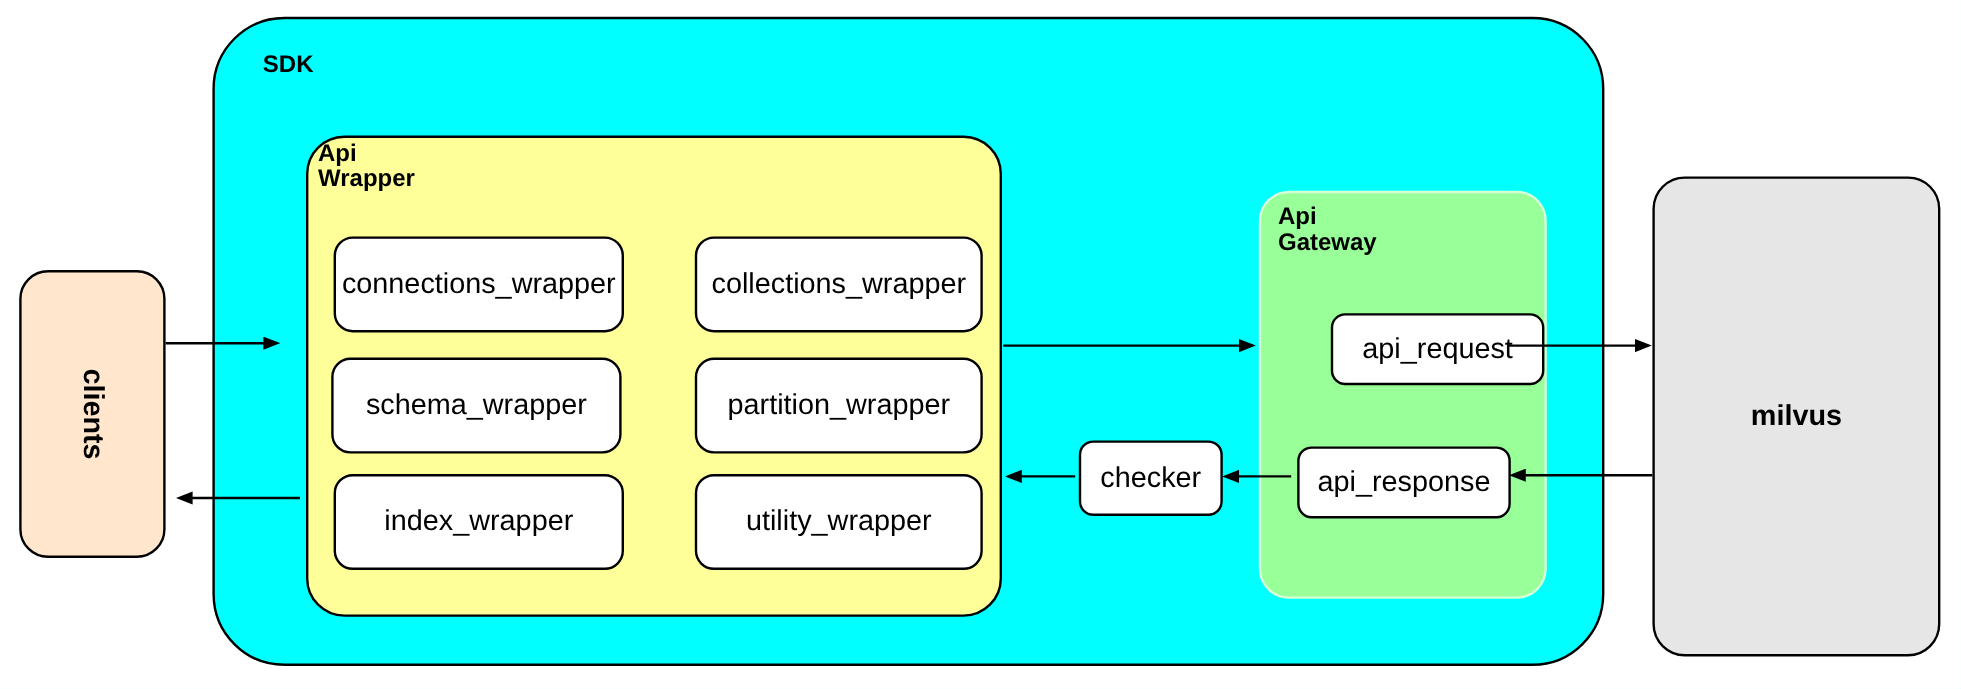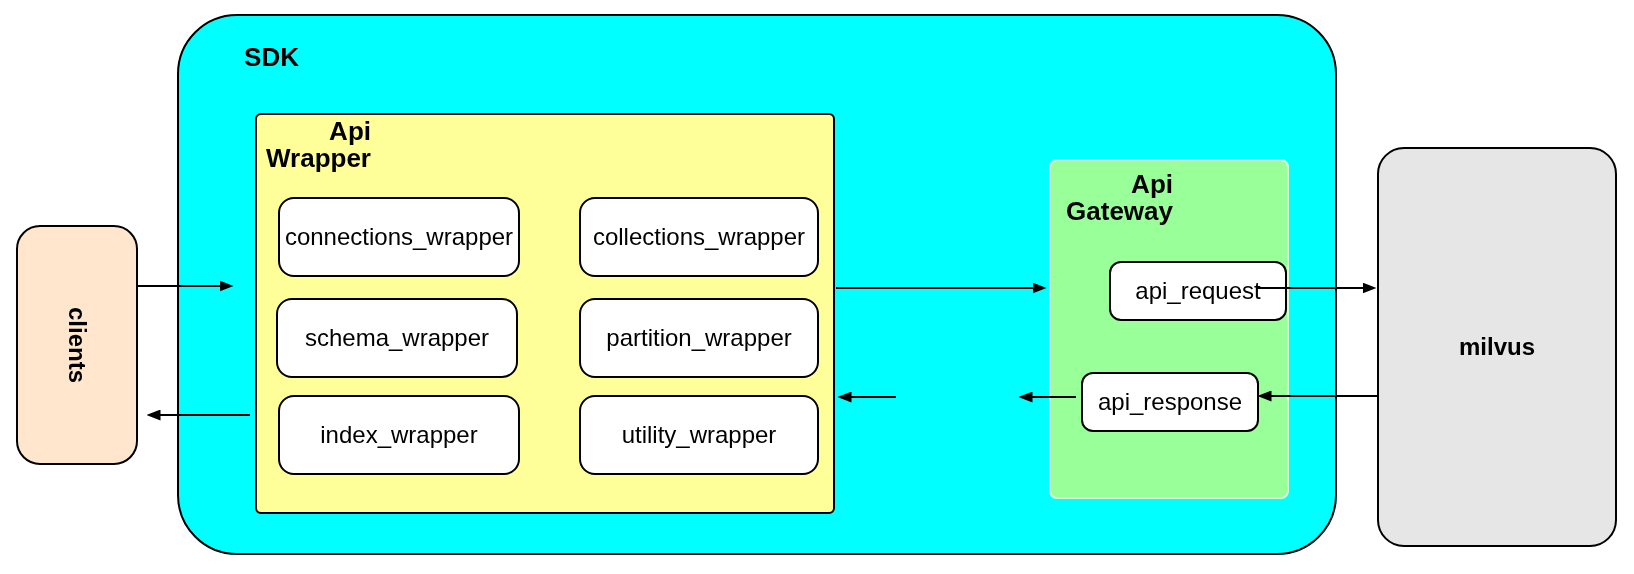--- a/index.html
+++ b/index.html
@@ -8,48 +8,48 @@
     width:1634px;height:574px;
     background:#ffffff;
     font-family:"Liberation Sans","DejaVu Sans",sans-serif;
     color:#000;
     overflow:hidden;
   }
   .node{position:absolute;box-sizing:border-box;}
   .container-label{
     position:absolute;
     font-weight:bold;
-    font-size:26px;
+    font-size:20px;
     line-height:1.05;
-    text-align:right;
+    text-align:left;
     white-space:normal;
   }
   .leaf{
     position:absolute;box-sizing:border-box;
     background:var(--node);
     border:2px solid var(--border);
     border-radius:16px;
     display:flex;align-items:center;justify-content:center;
     font-size:24px;
     white-space:nowrap;
   }
   .sdk{
     background:var(--sdk);
     border:2px solid var(--border);
     border-radius:60px;
   }
   .apiwrapper{
     background:var(--api_wrapper);
     border:2px solid var(--border);
-    border-radius:6px;
+    border-radius:32px;
   }
   .gateway{
     background:var(--api_gateway);
     border:2px solid var(--gateway_rim);
-    border-radius:8px;
+    border-radius:25px;
   }
   .clients{
     background:var(--clients);
     border:2px solid var(--border);
     border-radius:24px;
     display:flex;align-items:center;justify-content:center;
   }
   .clients .rot{
     transform:rotate(90deg);
     font-weight:bold;font-size:24px;white-space:nowrap;
@@ -75,20 +75,21 @@
       <div class="container-label" style="left:8px;top:3px;width:106px;">Api Wrapper</div>
 
       <div class="leaf" style="left:322px;top:82px;width:240px;height:80px;">collections_wrapper</div>
       <div class="leaf" style="left:21px;top:82px;width:242px;height:80px;">connections_wrapper</div>
       <div class="leaf" style="left:19px;top:183px;width:242px;height:80px;">schema_wrapper</div>
       <div class="leaf" style="left:322px;top:183px;width:240px;height:80px;">partition_wrapper</div>
       <div class="leaf" style="left:21px;top:280px;width:242px;height:80px;">index_wrapper</div>
       <div class="leaf" style="left:322px;top:280px;width:240px;height:80px;">utility_wrapper</div>
     </div>
 
+    <div class="leaf" style="left:720px;top:351px;width:120px;height:63px;border-radius:12px;">checker</div>
 
     <div class="node gateway" style="left:870px;top:143px;width:240px;height:340px;">
       <div class="container-label" style="left:14px;top:10px;width:108px;">Api Gateway</div>
 
       <div class="leaf" style="left:30px;top:100px;width:178px;height:60px;border-radius:12px;margin-left:28px;">api_request</div>
       <div class="leaf" style="left:30px;top:211px;width:178px;height:60px;border-radius:12px;">api_response</div>
     </div>
   </div>
 
   <div class="node clients" style="left:16px;top:225px;width:122px;height:240px;">

